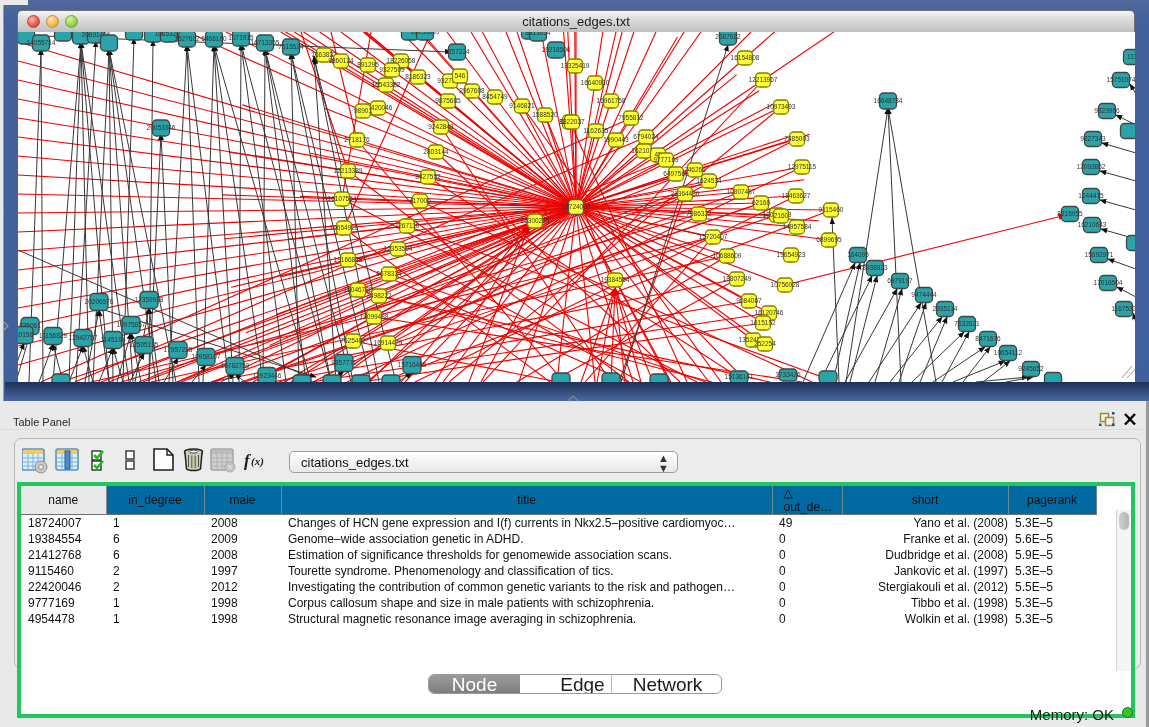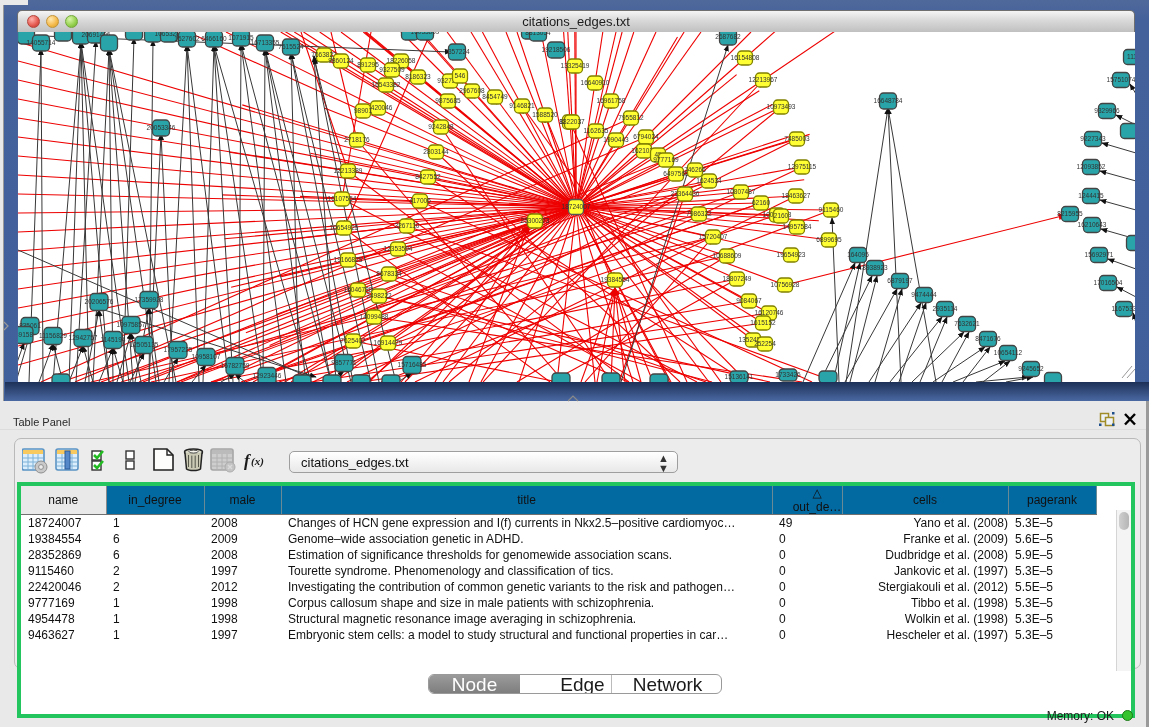--- a/index.html
+++ b/index.html
@@ -20,21 +20,21 @@
 #tablewrap{position:absolute;left:17px;top:81px;width:1118px;height:236px;background:#fff;border:4px solid #22c55e;overflow:hidden}
 table{border-collapse:collapse;table-layout:fixed;width:1075px;font-size:12px}
 th{background:#0369a1;border-right:1px solid #6a8a96;border-bottom:1px solid #707070;font-weight:normal;height:24px;font-size:12px;color:#111}
 th.g{background:#e9e9e9;border-right:1px solid #8a8a8a}
 td{height:16px;padding:0 0 0 7px;color:#111;white-space:nowrap;overflow:hidden}
 td.c{text-align:right;padding:0}
 #vscroll{position:absolute;right:0;top:24px;width:15px;height:161px;background:#f4f4f4;border-left:1px solid #d5d5d5}
 #vthumb{position:absolute;left:2px;top:2px;width:10px;height:18px;background:linear-gradient(90deg,#cfcfcf,#b5b5b5);border-radius:5px}
 #tabs{position:absolute;left:428px;top:273px;width:294px;height:20px;background:#fff;border:1px solid #9a9a9a;border-radius:6px;overflow:hidden;font-size:19px}
 #tabs .seg{position:absolute;top:0;height:100%;text-align:center;line-height:19px;color:#1a1a1a}
-#memory{position:absolute;right:35px;bottom:4px;font-size:12px;color:#1a1a1a}
+#memory{position:absolute;right:35px;bottom:4px;font-size:15px;color:#1a1a1a}
 #memdot{position:absolute;right:-19px;top:1px;width:11px;height:11px;border-radius:50%;background:#35c42d;border:1px solid #1c7a18}
 #rightstrip{position:absolute;right:0;top:401px;width:3px;height:326px;background:#9a9a9a}
 </style></head>
 <body>
 <div id="app">
 <div id="desk"></div>
 <div id="shadowband"></div>
 <div id="deskleft"></div>
 <div id="desktopcorner"></div>
 <div id="titlebar">
@@ -739,22 +739,22 @@
             <col style="width:70px">
             <col style="width:166px">
             <col style="width:88px">
           </colgroup>
    <tbody>
             <tr>
               <th class="g">name</th>
               <th>in_degree</th>
               <th>male</th>
               <th>title</th>
-              <th style="text-align:center;padding-left:20px">△ out_de…</th>
-              <th>cells</th>
+              <th style="text-align:left;padding-left:11px">△ out_de…</th>
+              <th>short</th>
               <th>pagerank</th>
             </tr>
    <tr>
               <td>18724007</td>
               <td>1</td>
               <td>2008</td>
               <td>Changes of HCN gene expression and I(f) currents in Nkx2.5–positive cardiomyoc…</td>
               <td>49</td>
               <td class="c">Yano et al. (2008)</td>
               <td>5.3E–5</td>
@@ -762,21 +762,21 @@
 <tr>
               <td>19384554</td>
               <td>6</td>
               <td>2009</td>
               <td>Genome–wide association genetic in ADHD.</td>
               <td>0</td>
               <td class="c">Franke et al. (2009)</td>
               <td>5.6E–5</td>
             </tr>
 <tr>
-              <td>28352869</td>
+              <td>21412768</td>
               <td>6</td>
               <td>2008</td>
               <td>Estimation of significance thresholds for genomewide association scans.</td>
               <td>0</td>
               <td class="c">Dudbridge et al. (2008)</td>
               <td>5.9E–5</td>
             </tr>
 <tr>
               <td>9115460</td>
               <td>2</td>
@@ -806,29 +806,20 @@
             </tr>
 <tr>
               <td>4954478</td>
               <td>1</td>
               <td>1998</td>
               <td>Structural magnetic resonance image averaging in schizophrenia.</td>
               <td>0</td>
               <td class="c">Wolkin et al. (1998)</td>
               <td>5.3E–5</td>
             </tr>
-<tr>
-              <td>9463627</td>
-              <td>1</td>
-              <td>1997</td>
-              <td>Embryonic stem cells: a model to study structural and functional properties in car…</td>
-              <td>0</td>
-              <td class="c">Hescheler et al. (1997)</td>
-              <td>5.3E–5</td>
-            </tr>
   </tbody>
         </table>
   <div id="vscroll">
           <div id="vthumb"></div>
         </div>
  </div>
  <div id="tabs">
    <div class="seg" style="left:0;width:91px;background:linear-gradient(#9b9b9b,#7e7e7e);color:#fff">Node Table</div>
    <div class="seg" style="left:108px;width:91px;">Edge Table</div>
    <div class="seg" style="left:182px;width:112px;border-left:1px solid #bbb">Network Table</div>

